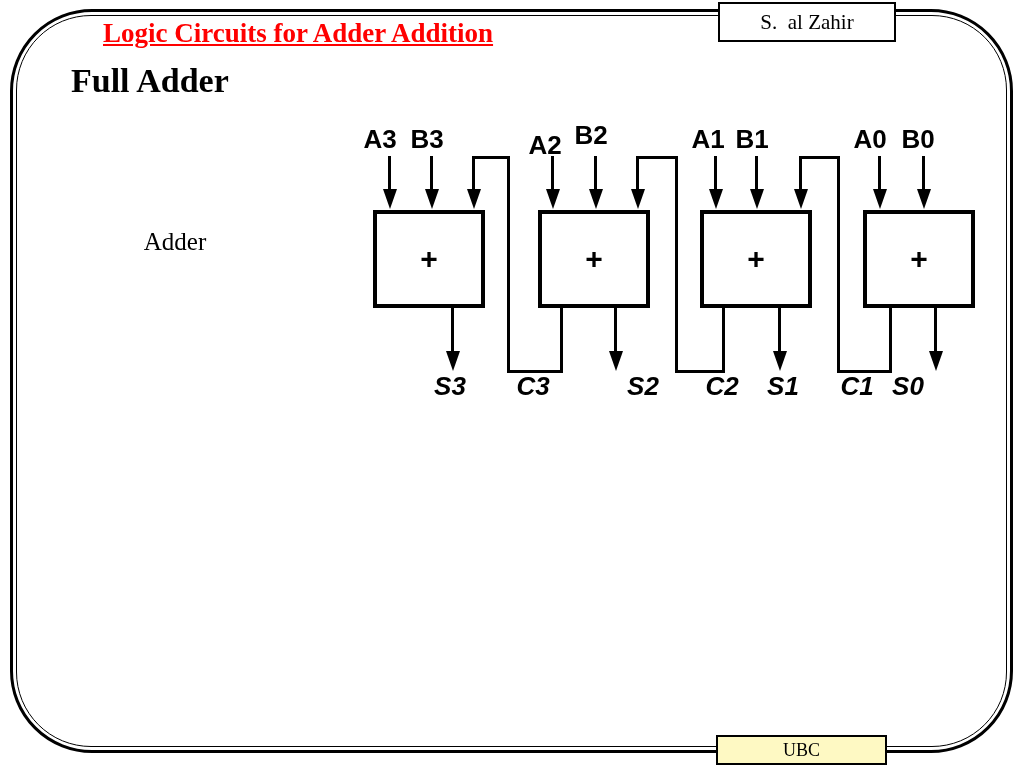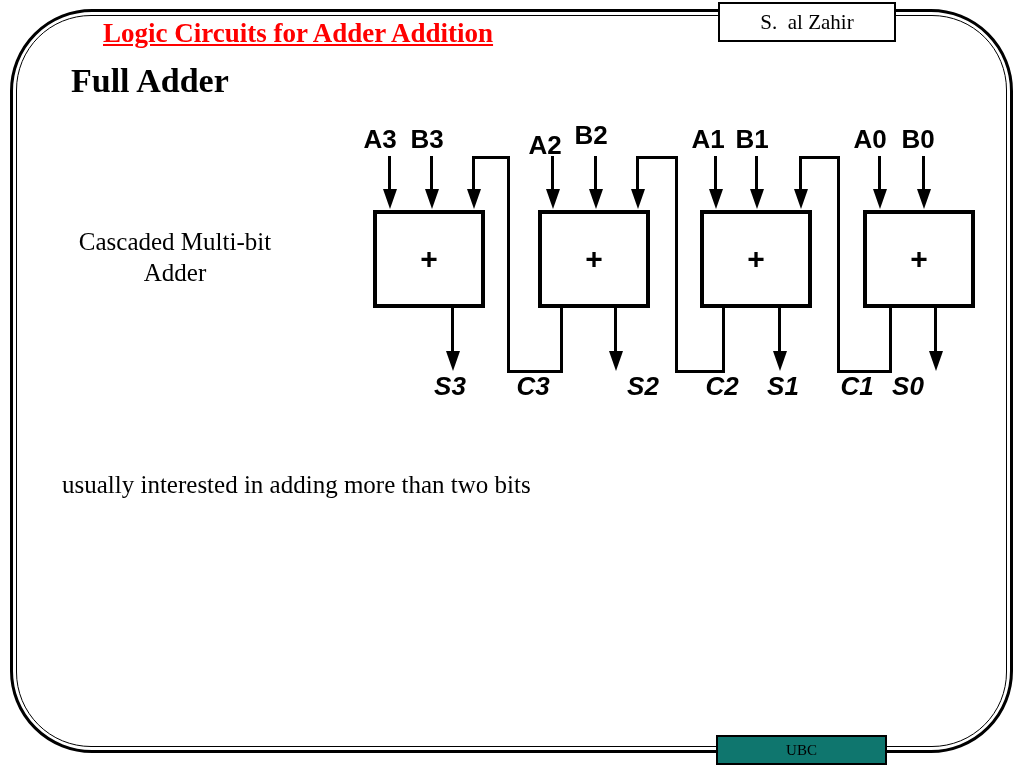--- a/index.html
+++ b/index.html
@@ -10,22 +10,22 @@
   .frame-outer { position:absolute; left:10px; top:9px; width:1003px; height:744px;
                  border:3px solid #000; border-radius:82px; }
   .frame-inner { position:absolute; left:16px; top:15px; width:991px; height:732px;
                  border:1.5px solid #000; border-radius:75px; }
 
   
   .author-box { position:absolute; left:718px; top:2px; width:178px; height:40px;
                 background:#fff; border:2px solid #000; display:flex; align-items:center;
                 justify-content:center; font-size:21px; white-space:pre; }
   .footer-box { position:absolute; left:716px; top:735px; width:171px; height:30px;
-                background:#0f766e; border:2px solid #000; display:flex; align-items:center;
-                justify-content:center; font-size:15px; }
+                background:#fef9c3; border:2px solid #000; display:flex; align-items:center;
+                justify-content:center; font-size:18px; }
 
   
   .title { position:absolute; left:103px; top:18px; font-size:27px; font-weight:bold;
            color:#ff0000; text-decoration:underline; line-height:1.15; }
   .subtitle { position:absolute; left:71px; top:62px; font-size:34px; font-weight:bold; }
   .caption { position:absolute; left:60px; top:226px; width:230px; text-align:center;
              font-size:25px; line-height:31px; }
   .body-text { position:absolute; left:62px; top:471px; font-size:25px; }
   .body-text p { margin:0 0 27px 0; line-height:28px; }
 
@@ -51,21 +51,20 @@
 <div class="frame-outer"></div>
 <div class="frame-inner"></div>
 
 <div class="title">Logic Circuits for Adder Addition</div>
 <div class="subtitle">Full Adder</div>
 <div class="author-box">
   <span>S.  al Zahir</span>
 </div>
 
 <div class="caption">
-  <div>Cascaded Multi-bit</div>
   <div>Adder</div>
 </div>
 
 <div>
 
   <div class="lbl lbl-top" style="left:356px">A3</div>
   <div class="lbl lbl-top" style="left:403px">B3</div>
   <div class="lbl lbl-top" style="left:521px;top:132px">A2</div>
   <div class="lbl lbl-top" style="left:567px;top:122px">B2</div>
   <div class="lbl lbl-top" style="left:684px">A1</div>
@@ -140,18 +139,17 @@
   <div class="lbl lbl-bot" style="left:509px">C3</div>
   <div class="lbl lbl-bot" style="left:619px">S2</div>
   <div class="lbl lbl-bot" style="left:698px">C2</div>
   <div class="lbl lbl-bot" style="left:759px">S1</div>
   <div class="lbl lbl-bot" style="left:833px">C1</div>
   <div class="lbl lbl-bot" style="left:884px">S0</div>
 
 </div>
 
 <div class="body-text">
-  <p>usually interested in adding more than two bits</p>
 </div>
 
 <div class="footer-box">
   <span>UBC</span>
 </div>
 
 </body></html>

